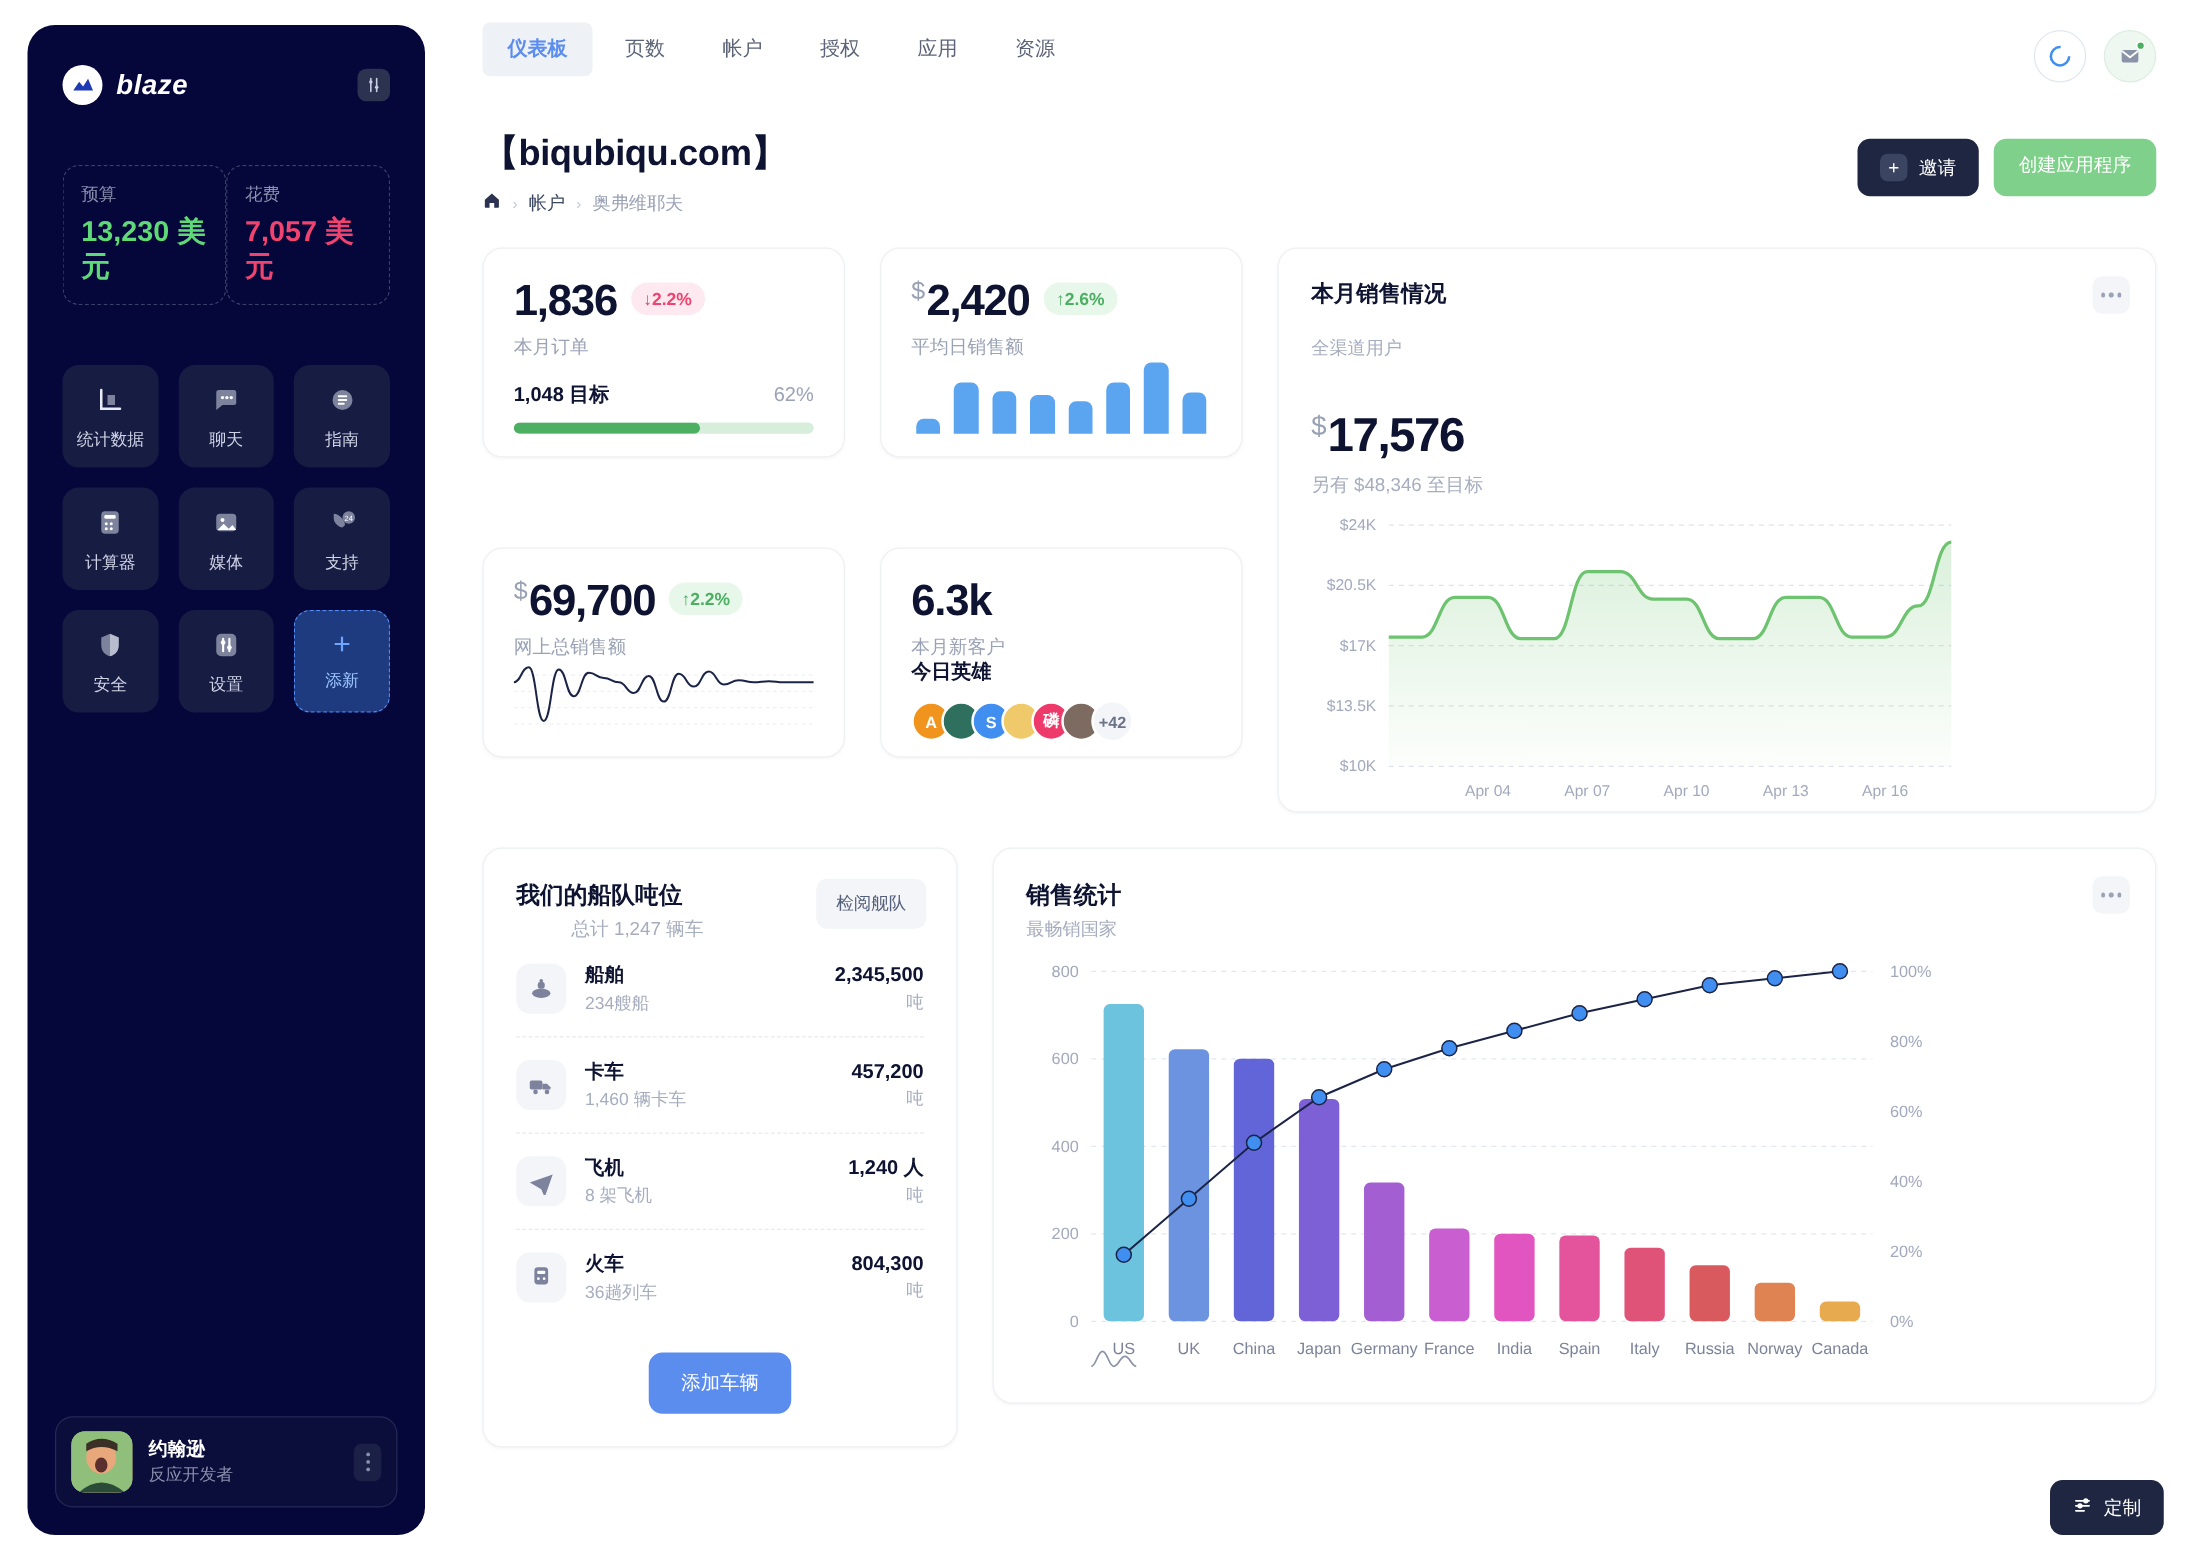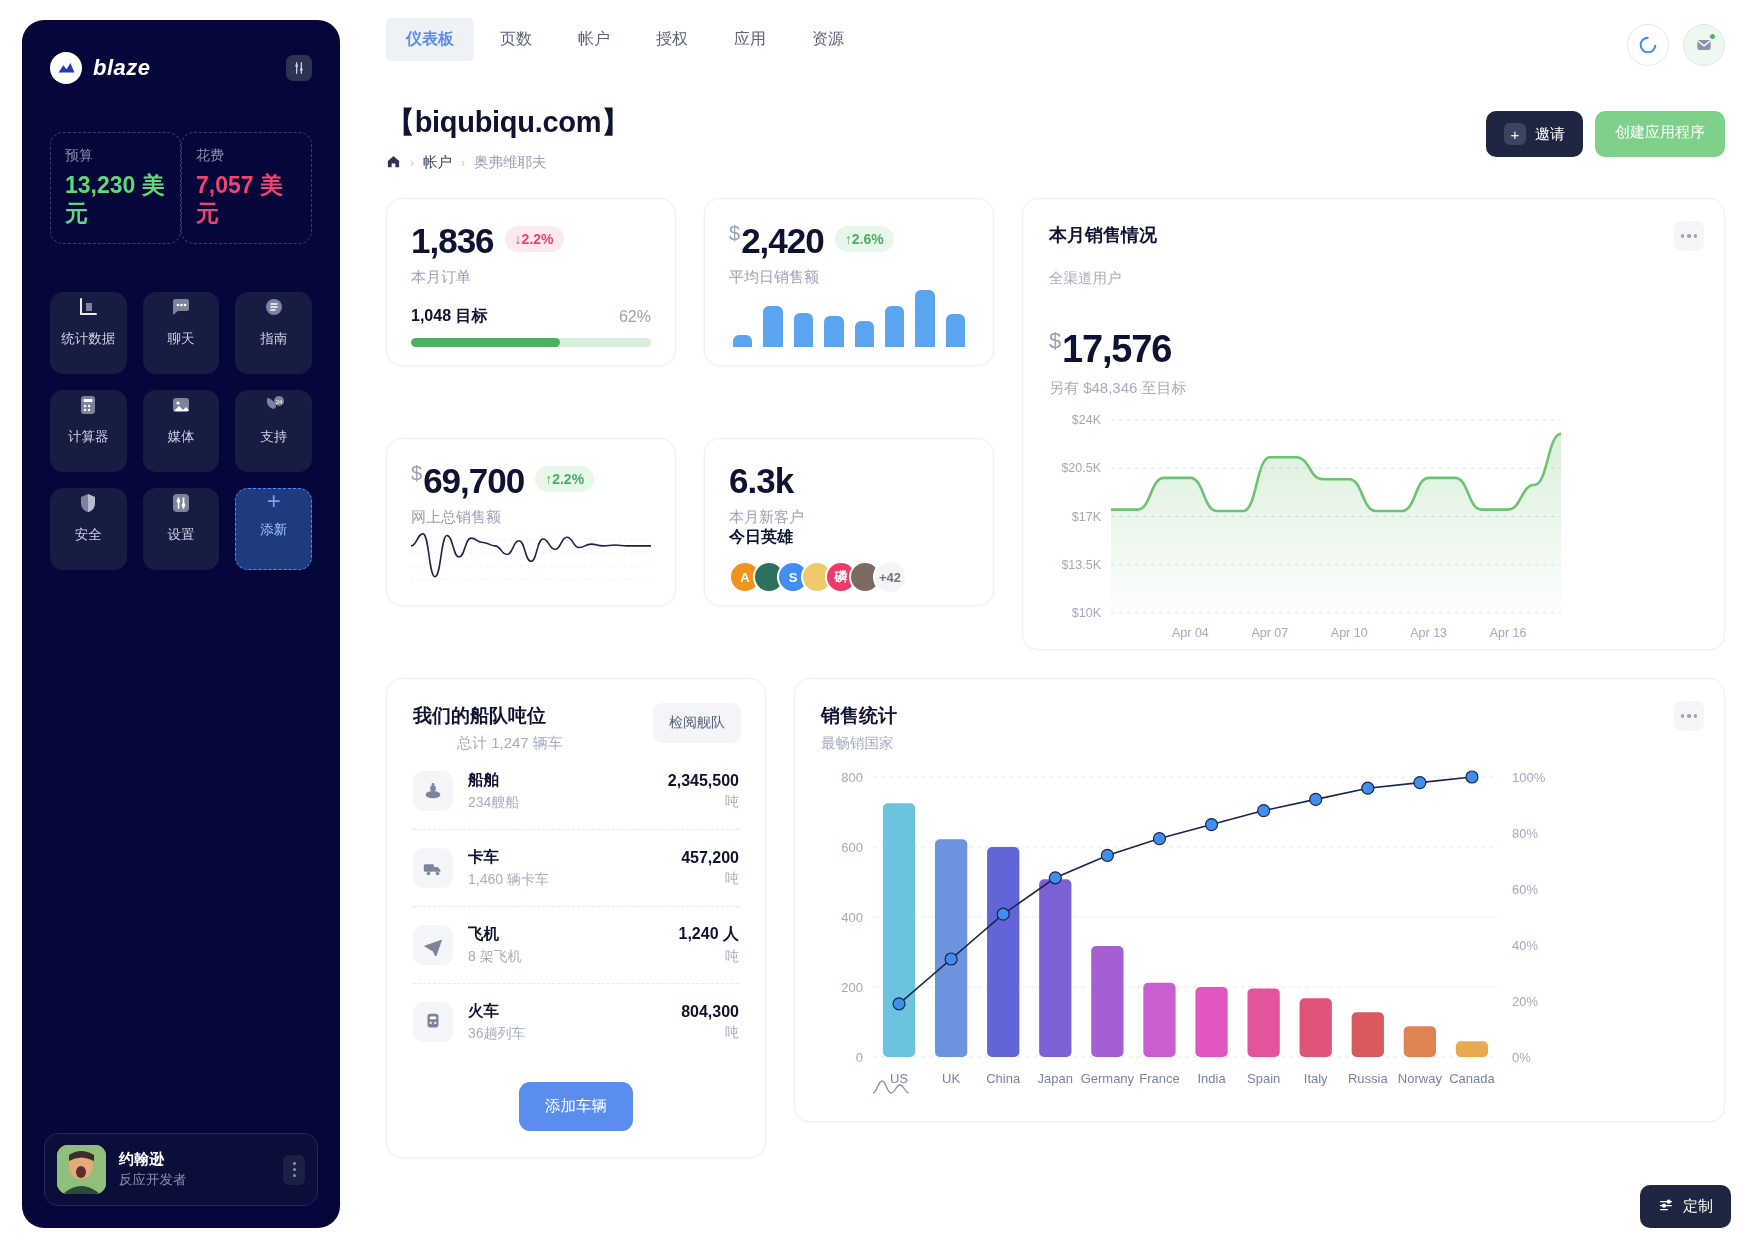--- a/index.html
+++ b/index.html
@@ -33,21 +33,21 @@
   .budget-row { display: flex; padding: 48px 28px 0 28px; }
   .budget-box { flex: 1; border: 1px dashed #39406b; border-radius: 13px;
                 padding: 14px 14px 16px 14px; min-height: 92px; }
   .budget-label { color: #8b90ad; font-size: 14px; margin-bottom: 6px; }
   .budget-value { font-size: 23px; font-weight: bold; line-height: 1.22; }
 
   .nav-grid { display: grid; grid-template-columns: repeat(3, 1fr); gap: 16px;
               padding: 48px 28px 0 28px; }
   .nav-cell { background: #161c42; border-radius: 13px; height: 82px;
               display: flex; flex-direction: column; align-items: center;
-              gap: 8px; cursor: pointer; }
+              justify-content: center; gap: 8px; cursor: pointer; }
   .nav-cell.add { background: #1f3b80; border: 1px dashed #4f8af5; }
   .nav-ic { width: 30px; height: 30px; display: flex; align-items: center; justify-content: center; }
   .nav-lbl { color: #cfd3e6; font-size: 13.5px; }
   .nav-cell.add .nav-lbl { color: #9cc4ff; }
   .plus { color: #6fa5ff; font-size: 24px; line-height: 1; }
 
   .sb-spacer { flex: 1; }
   .profile { margin: 0 22px 22px 22px; background: #0b0e3a; border: 1px solid #242a55;
              border-radius: 14px; padding: 11px 12px; display: flex;
              align-items: center; gap: 13px; }

